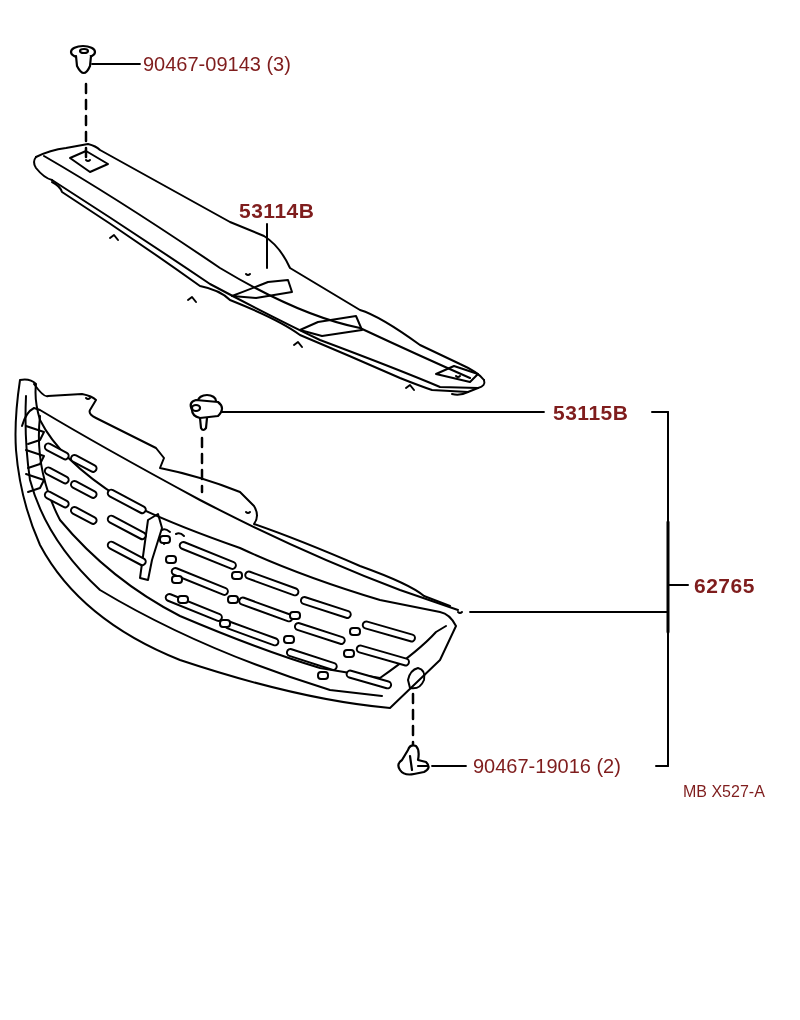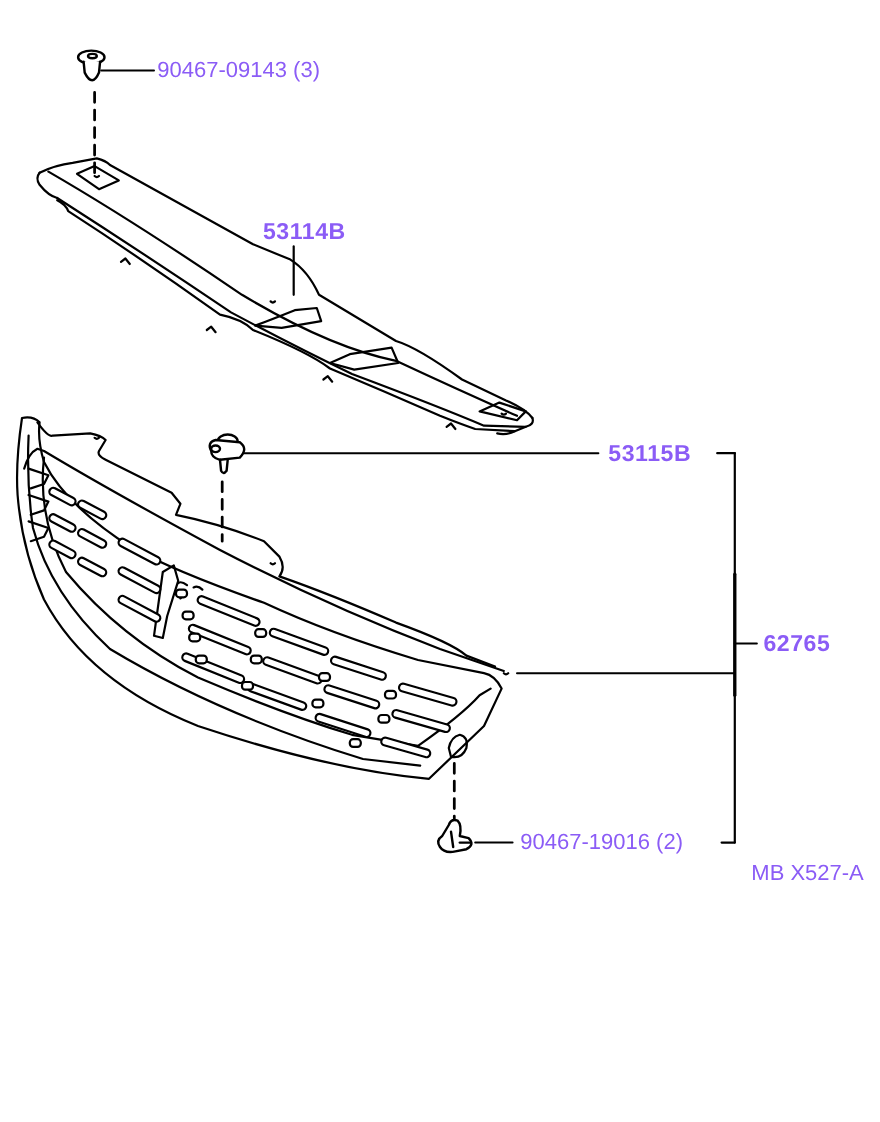--- a/index.html
+++ b/index.html
@@ -17,35 +17,35 @@
     svg.art {
       position: absolute;
       left: 0;
       top: 0;
       width: 800px;
       height: 1020px;
     }
     .lbl {
       position: absolute;
       font-family: "Liberation Sans", "DejaVu Sans", sans-serif;
-      color: #8b5cf6;
+      color: #7f1d1d;
       white-space: nowrap;
       line-height: 1;
     }
     .pn {
       font-size: 21px;
       font-weight: bold;
       letter-spacing: 0.5px;
     }
     .pn-reg {
       font-size: 20px;
       font-weight: normal;
     }
     .code {
-      font-size: 20px;
+      font-size: 16px;
       font-weight: normal;
     }
   </style>
 </head>
 <body>
 
 <div id="canvas">
 
   <svg class="art" viewBox="0 0 800 1020" xmlns="http://www.w3.org/2000/svg" fill="none" stroke="#000" stroke-linejoin="round" stroke-linecap="round">
 

